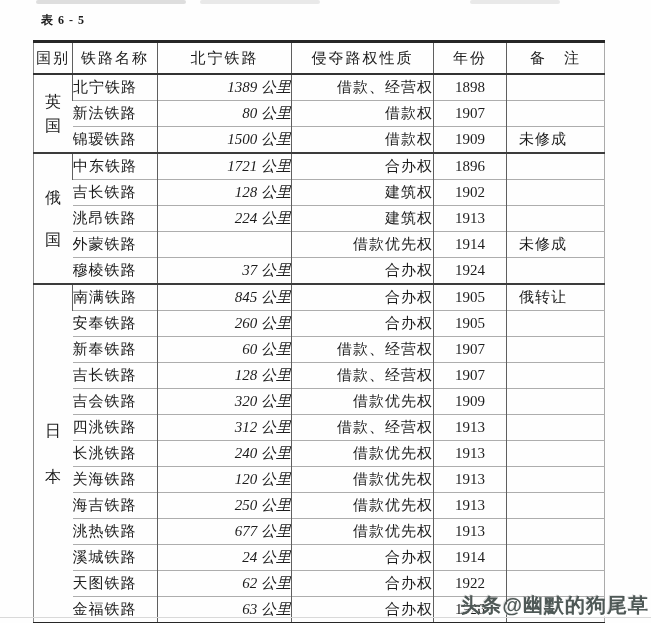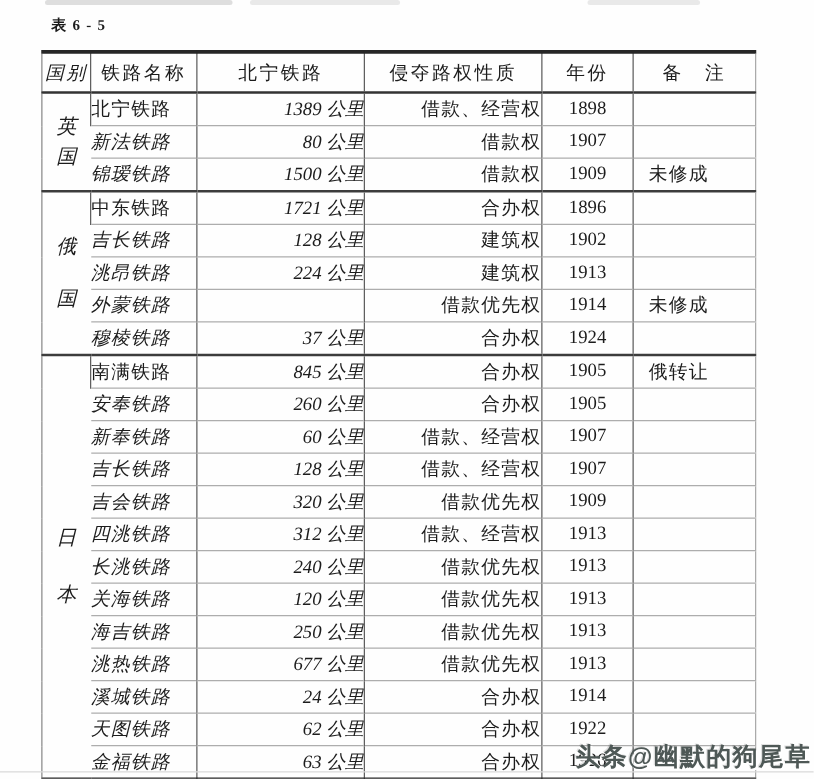--- a/index.html
+++ b/index.html
@@ -41,21 +41,21 @@
     border-bottom:3px solid #262626;
     border-left:1px solid #8a8a8a;
     border-right:1px solid #aaaaaa;
     font-size:15px;
   }
   th,td{
     padding:0;margin:0;overflow:hidden;white-space:nowrap;
     border-left:1px solid #5f5f5f;
     font-weight:normal;
   }
-  th:first-child,td:first-child{border-left:none;font-style:italic;}
+  th:first-child,td:first-child{border-left:none;}
   thead th{
     height:30px;text-align:center;vertical-align:middle;
     border-bottom:2px solid #333333;
     font-size:15px;letter-spacing:2px;
   }
   tbody td{height:25px;vertical-align:middle;}
   tbody tr.row-inner td{border-top:1px solid #adadad;}
   tbody tr.group-start td{border-top:2px solid #3c3c3c;}
   tbody tr:first-child td{border-top:none;}
 

